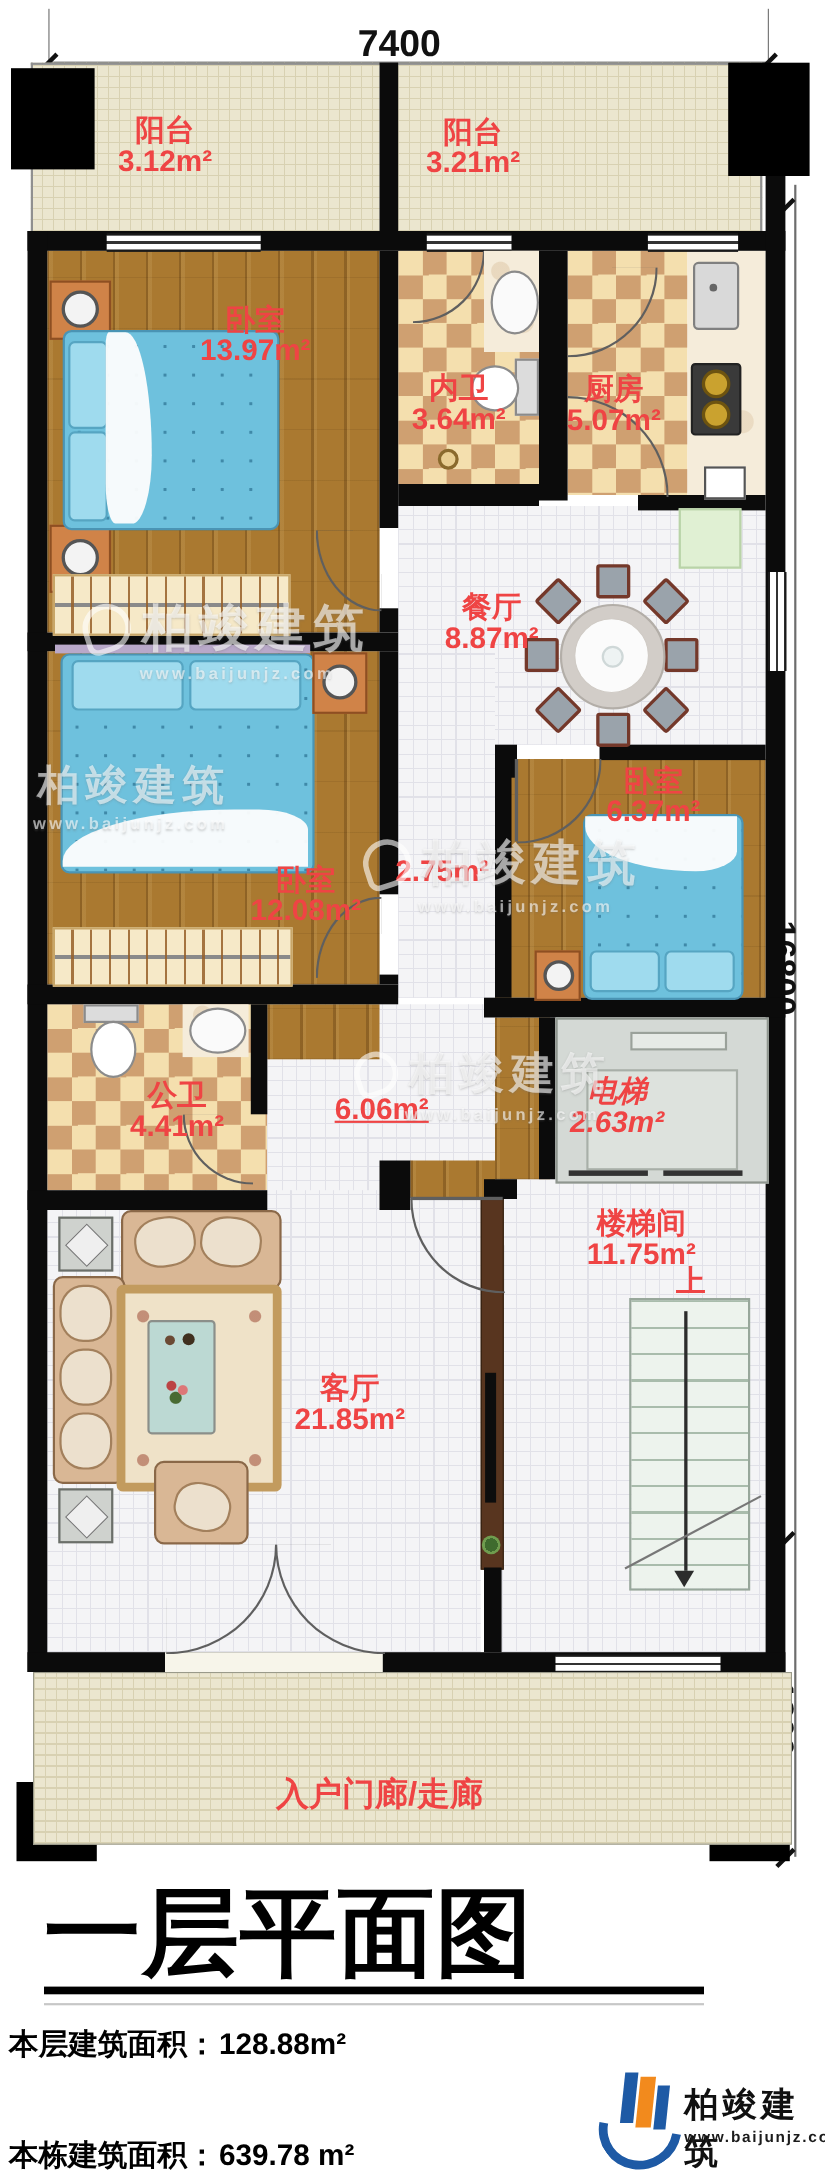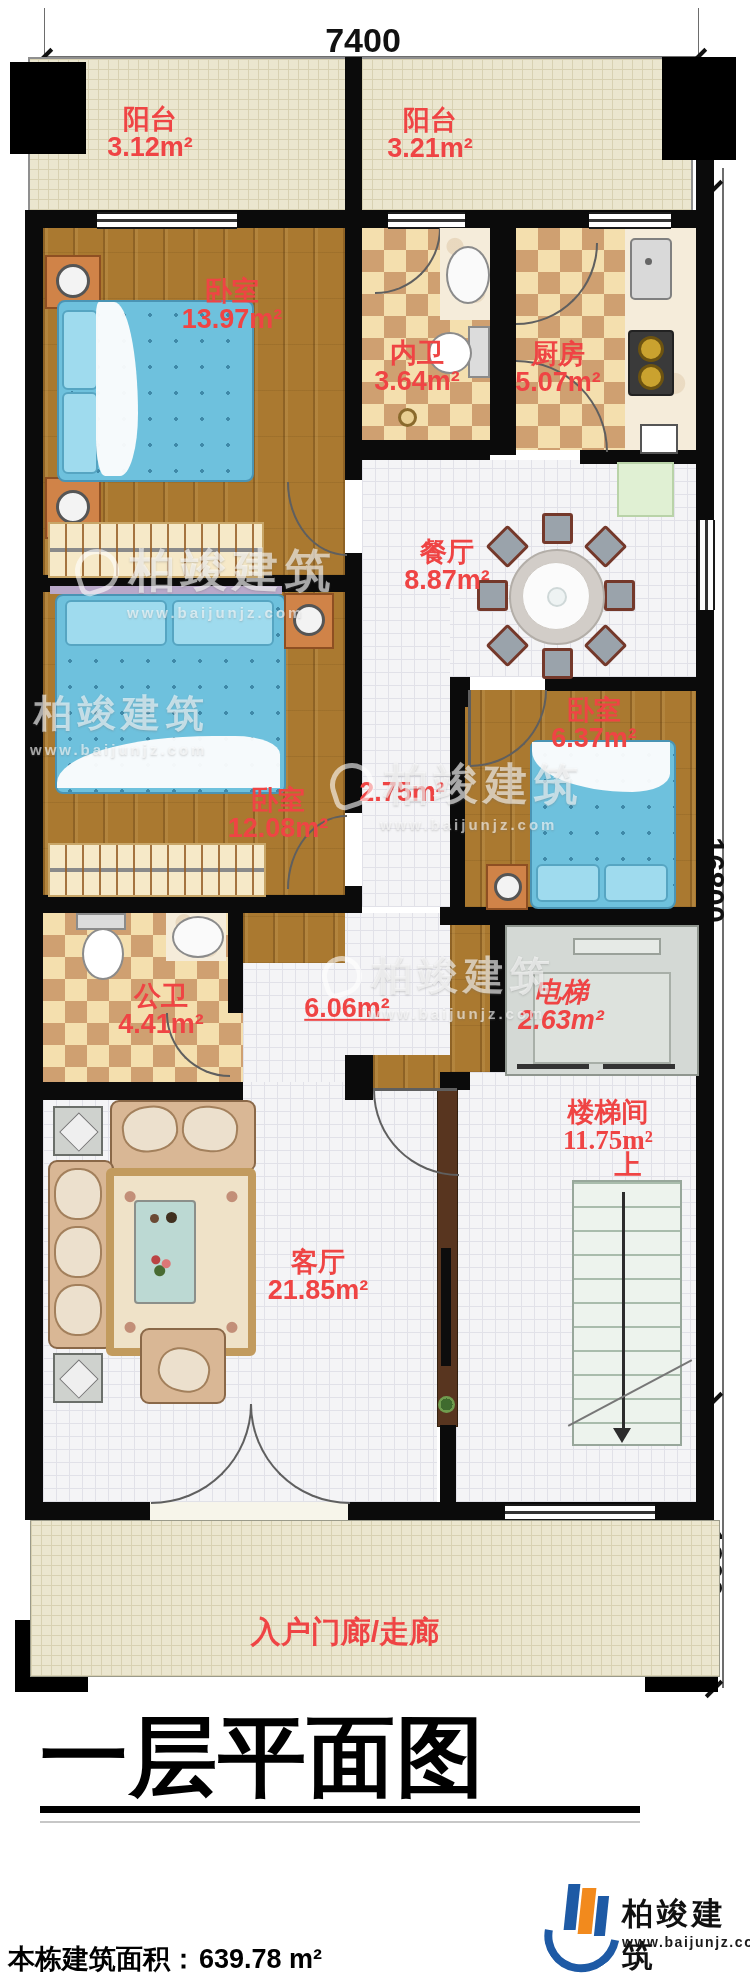--- a/index.html
+++ b/index.html
@@ -301,21 +301,21 @@
     <span class="ar">6.37m²</span>
     </div>
   <div class="rlabel" style="left:161px;top:1010px;">
     <span class="nm">公卫</span>
     <span class="ar">4.41m²</span>
     </div>
   <div class="rlabel" style="left:561px;top:1006px;font-style:italic;">
     <span class="nm">电梯</span>
     <span class="ar">2.63m²</span>
     </div>
-  <div class="rlabel" style="left:608px;top:1126px;font-family:Liberation Serif, serif;">
+  <div class="rlabel" style="left:583px;top:1126px;">
     <span class="nm">楼梯间</span>
     <span class="ar">11.75m²</span>
     </div>
   <div class="rlabel" style="left:628px;top:1165px;">
     <span class="nm">上</span>
     </div>
   <div class="rlabel" style="left:318px;top:1276px;">
     <span class="nm">客厅</span>
     <span class="ar">21.85m²</span>
     </div>
@@ -355,20 +355,22 @@
         <span class="ic" style="width:30px;height:30px;"></span>
       <span class="big">柏竣建筑</span>
       </div>
     <div class="url" style="margin-left:46px;">www.baijunjz.com</div>
     </div>
 
   <div class="title-cn">一层平面图</div>
   <div class="rule-thick"></div>
   <div class="rule-thin"></div>
 
+  <div class="stat" style="top:1840px;">
+    <span>本层建筑面积：</span><span class="v">128.88m²</span></div>
   <div class="stat" style="top:1941px;">
     <span>本栋建筑面积：</span><span class="v">639.78 m²</span></div>
 
   <div class="abs" style="left:544px;top:1898px;width:60px;height:58px;border:8px solid #1e5aa5;border-top-color:transparent;border-right-color:transparent;border-radius:50%;transform:rotate(-35deg);"></div>
   <div class="abs" style="left:566px;top:1884px;width:12px;height:46px;background:#1e5aa5;transform:skewX(-6deg);"></div>
   <div class="abs" style="left:580px;top:1888px;width:14px;height:46px;background:#f28a1d;transform:skewX(-6deg);"></div>
   <div class="abs" style="left:596px;top:1896px;width:11px;height:40px;background:#1e5aa5;transform:skewX(-6deg);"></div>
   <div class="logo-name">柏竣建筑</div>
   <div class="logo-url">www.baijunjz.com</div>
 

